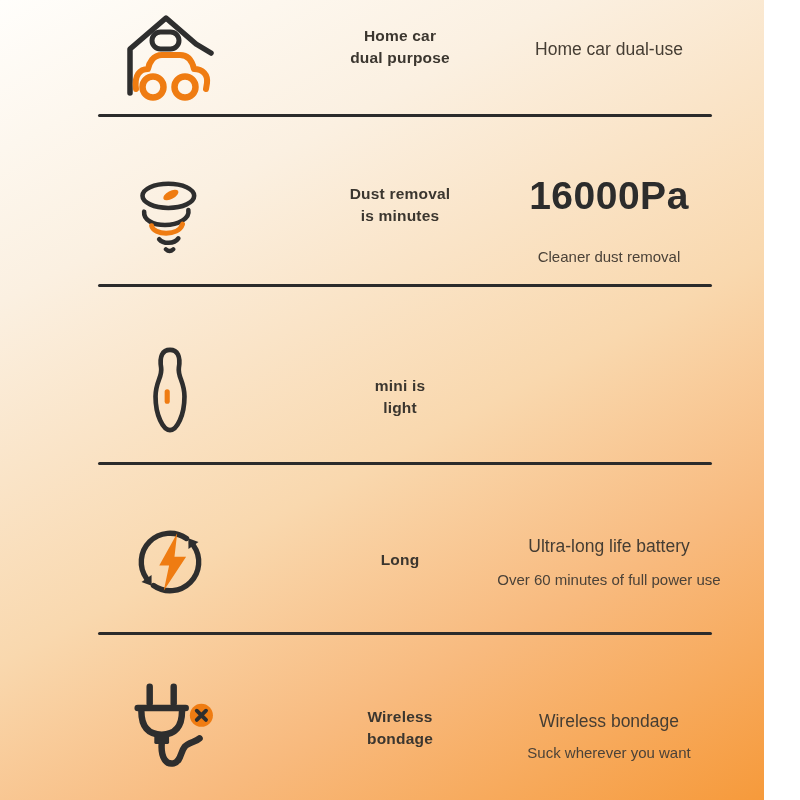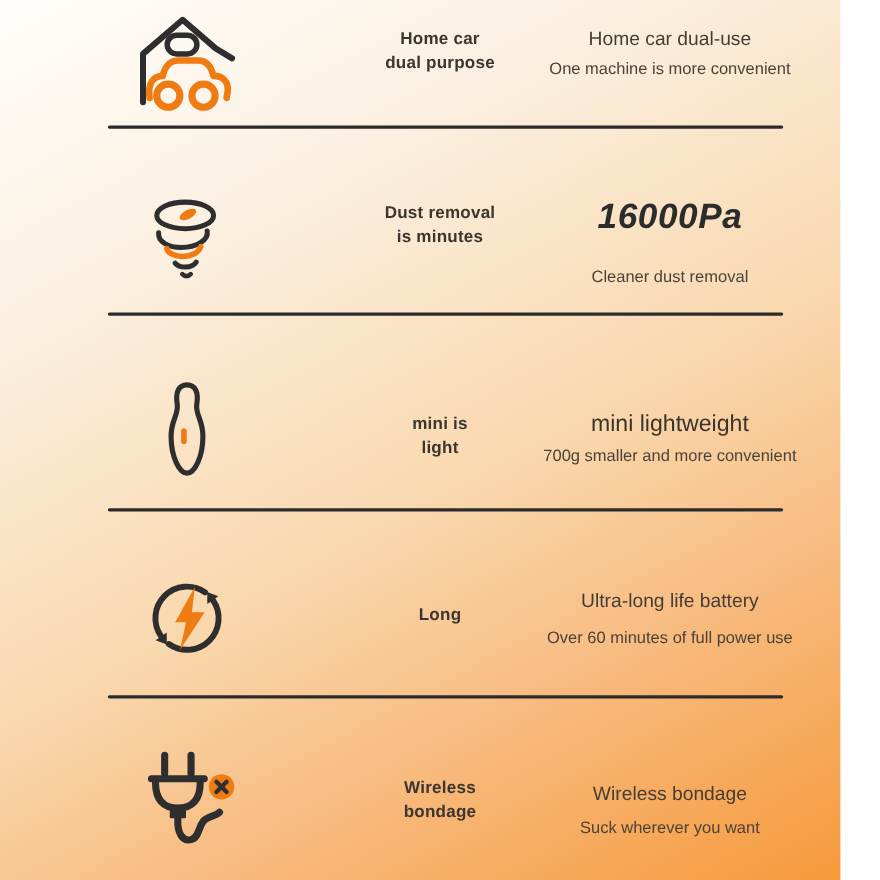--- a/index.html
+++ b/index.html
@@ -28,21 +28,21 @@
   .right-cell{left:462px;width:294px;text-align:center;}
   .icon-cell svg{display:block;margin:0 auto;}
   
   .row1 .icon-cell{top:calc(50% - 2px)} .row1 .title-cell{top:calc(50% - 11px)} .row1 .right-cell{top:calc(50% - 9px)}
   .row2 .icon-cell{top:calc(50% + 15px)} .row2 .title-cell{top:calc(50% + 5px)}  .row2 .right-cell{top:calc(50% + 20px)}
   .row3 .icon-cell{top:calc(50% + 16px)} .row3 .title-cell{top:calc(50% + 23px)} .row3 .right-cell{top:calc(50% + 25px)}
   .row4 .icon-cell{top:calc(50% + 14px)} .row4 .title-cell{top:calc(50% + 12px)} .row4 .right-cell{top:calc(50% + 15px)}
   .row5 .icon-cell{top:calc(50% + 14px)} .row5 .title-cell{top:calc(50% + 11px)} .row5 .right-cell{top:calc(50% + 20px)}
   .title{font-size:15.5px;font-weight:700;line-height:1.42;color:#3b362f;letter-spacing:.2px;}
   .headline{font-size:17.5px;color:#453d33;line-height:1.2;}
-  .headline.xl{font-size:32px;font-weight:700;color:#2c2c2c;letter-spacing:.5px;font-style:italic;}
+  .headline.xl{font-size:39px;font-weight:700;color:#2c2c2c;letter-spacing:.5px;}
   .headline.lg{font-size:21px;color:#3a332b;}
   .subline{font-size:15px;color:#4b4238;margin-top:9px;line-height:1.25;}
   .row2 .subline{margin-top:28px}
   .row4 .subline{margin-top:14px}
   .row5 .subline{margin-top:12px}
   .stroke-ink{stroke:#2e2e2e;fill:none;stroke-linecap:round;stroke-linejoin:round;}
   .stroke-org{stroke:#ef7c12;fill:none;stroke-linecap:round;stroke-linejoin:round;}
 </style>
 </head>
 <body>
@@ -58,21 +58,20 @@
         <circle class="stroke-org" stroke-width="6.5" cx="33" cy="78" r="10.5"></circle>
         <circle class="stroke-org" stroke-width="6.5" cx="65" cy="78" r="10.5"></circle>
       </svg>
     </div>
     <div class="cell title-cell title">
       <div>Home car</div>
       <div>dual purpose</div>
     </div>
     <div class="cell right-cell">
       <div class="headline">Home car dual-use</div>
-      <div class="subline">One machine is more convenient</div>
     </div>
   </div>
   <div class="divider d1"></div>
 
   <div class="row row2">
     <div class="cell icon-cell">
       <svg width="80" height="80" viewBox="0 0 96 96">
         <ellipse class="stroke-ink" stroke-width="5.5" cx="46" cy="25" rx="31" ry="14.5"></ellipse>
         <ellipse cx="49" cy="24" rx="10" ry="4.8" fill="#ef7c12" transform="rotate(-28 49 24)"></ellipse>
         <path class="stroke-ink" stroke-width="5.5" d="M70,42 C72,52 58,60 42,60 C28,60 16,54 17,44"></path>
@@ -95,24 +94,20 @@
   <div class="row row3">
     <div class="cell icon-cell">
       <svg width="56" height="90" viewBox="0 0 60 96">
         <path class="stroke-ink" stroke-width="5" d="M30,5 C22,5 18.5,12 20.5,24 C22,34 14.5,39 14.5,55 C14.5,75 22.5,91 30,91 C37.5,91 45.5,75 45.5,55 C45.5,39 38,34 39.5,24 C41.5,12 38,5 30,5 Z"></path>
         <line class="stroke-org" stroke-width="5.5" x1="27" y1="50" x2="27" y2="60"></line>
       </svg>
     </div>
     <div class="cell title-cell title">
       <div>mini is</div>
       <div>light</div>
-    </div>
-    <div class="cell right-cell">
-      <div class="headline lg">mini lightweight</div>
-      <div class="subline">700g smaller and more convenient</div>
     </div>
   </div>
   <div class="divider d3"></div>
 
   <div class="row row4">
     <div class="cell icon-cell">
       <svg width="86" height="86" viewBox="0 0 96 96">
         <path class="stroke-ink" stroke-width="6" d="M66.4,21.8 A32,32 0 0 0 21.8,66.4"></path>
         <path class="stroke-ink" stroke-width="6" d="M29.6,74.2 A32,32 0 0 0 74.2,29.6"></path>
         <polygon points="27.5,74.6 27.4,62.5 16.2,70.3" fill="#2e2e2e"></polygon>

